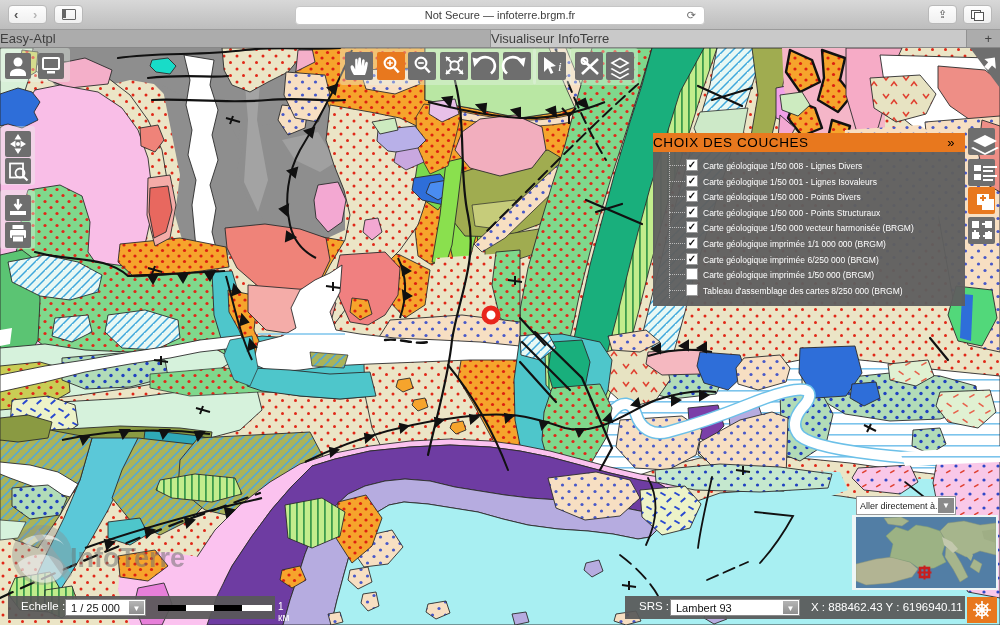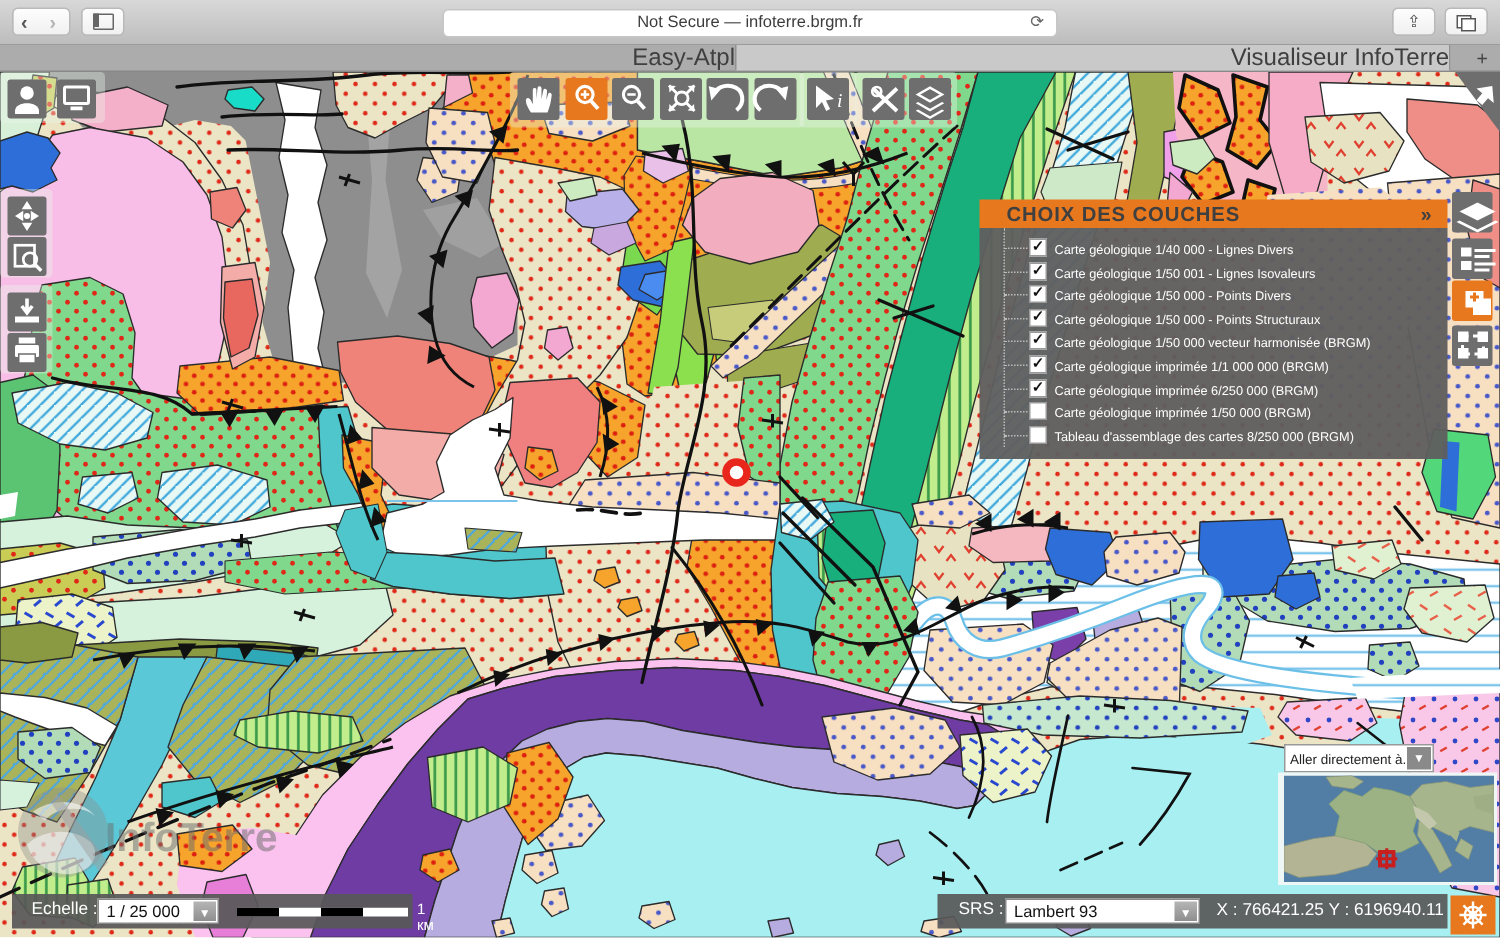--- a/index.html
+++ b/index.html
@@ -1,25 +1,25 @@
 <!DOCTYPE html>
 <html><head><meta charset="utf-8"><style>
 html,body{margin:0;padding:0;width:1000px;height:625px;overflow:hidden;background:#fff}
 body{font-family:"Liberation Sans",sans-serif;position:relative}
 #topbar{position:absolute;top:0;left:0;width:1000px;height:30px;background:linear-gradient(#d8d8d8,#bdbdbd);border-bottom:1px solid #9b9b9b;box-sizing:border-box}
 .tbtn{position:absolute;top:5px;height:19px;background:linear-gradient(#fdfdfd,#f0f0f0);border:1px solid #b9b9b9;border-radius:4px;box-sizing:border-box}
 #urlbar{position:absolute;top:6px;left:295px;width:410px;height:19px;background:#fff;border:1px solid #c6c6c6;border-radius:4px;font-size:11px;color:#3c3c3c;text-align:center;line-height:17px;box-sizing:border-box}
 #tabbar{position:absolute;top:30px;left:0;width:1000px;height:18px;background:#acacac;border-bottom:1px solid #888;box-sizing:border-box}
 #tab2{position:absolute;top:0;left:490px;width:475px;height:17px;background:#c9c9c9;border-left:1px solid #919191;border-right:1px solid #919191}
-.tabtxt{font-size:16px;color:#3f3f3f;text-align:right;line-height:17px}
+.tabtxt{font-size:13px;color:#3f3f3f;text-align:left;line-height:17px}
 #map{position:absolute;top:48px;left:0;width:1000px;height:577px}
 .gbtn{position:absolute;width:28px;height:28px;background:#6e6e6e;border-radius:2px}
 .halo{position:absolute;background:rgba(235,245,235,.38);border-radius:3px}
 #panel{position:absolute;left:653px;top:85px;width:312px}
-#phead{height:19px;background:#E8781E;color:#404040;font-size:13.5px;font-weight:bold;letter-spacing:0.6px;line-height:19px;padding-left:18px;position:relative}
+#phead{height:19px;background:#E8781E;color:#000000;font-size:13.5px;font-weight:normal;letter-spacing:0.6px;line-height:19px;padding-left:0;position:relative}
 #pbody{background:rgba(95,95,95,.96);padding:6px 0 8px 0}
 .prow{height:15.6px;position:relative;font-size:8.5px;color:#fff}
 .prow .cb{position:absolute;left:33px;top:1px;width:10px;height:10px;background:#fff;border:1px solid #999;font-size:10px;line-height:10px;text-align:center;color:#111;font-weight:bold}
 .prow .lb{position:absolute;left:50px;top:3px;white-space:nowrap}
 .gray-bar{position:absolute;height:23px;background:rgba(88,88,88,.93);color:#fff;font-size:11.5px}
 .wsel{position:absolute;background:#fff;border:1px solid #888;box-sizing:border-box;font-size:11px;color:#111}
 .wsel .arr{position:absolute;right:1px;top:1px;bottom:1px;width:15px;background:linear-gradient(#b5b5b5,#8f8f8f);color:#fff;text-align:center;font-size:8px;line-height:15px}
 .prow:before{content:"";position:absolute;left:16px;top:7px;width:16px;border-top:1px dotted #bbb}
 #pbody{position:relative}
 #pbody:after{content:"";position:absolute;left:16px;top:0;bottom:8px;border-left:1px dotted #bbb}
@@ -550,21 +550,21 @@
           <rect x="23" y="185" width="5" height="5" fill="#fff"></rect>
         </g>
 </g>
 </svg>
 
 <div id="panel">
 <div id="phead">CHOIX DES COUCHES<span style="position:absolute;right:10px;top:0;font-size:13px">»</span></div>
 <div id="pbody">
 <div class="prow">
           <span class="cb">✓</span>
-          <span class="lb">Carte géologique 1/40 000 - Lignes Divers</span>
+          <span class="lb">Carte géologique 1/50 008 - Lignes Divers</span>
         </div>
 <div class="prow">
           <span class="cb">✓</span>
           <span class="lb">Carte géologique 1/50 001 - Lignes Isovaleurs</span>
         </div>
 <div class="prow">
           <span class="cb">✓</span>
           <span class="lb">Carte géologique 1/50 000 - Points Divers</span>
         </div>
 <div class="prow">
@@ -607,21 +607,21 @@
       </svg>
 <span style="position:absolute;left:270px;top:5px;font-size:10px">1 км</span>
 </div>
 
 <div class="gray-bar" style="left:625px;top:548px;width:340px">
 <span style="position:absolute;left:14px;top:4px">SRS :</span>
 <div class="wsel" style="left:45px;top:3px;width:130px;height:17px">
         <span style="position:absolute;left:5px;top:2px">Lambert 93</span>
         <span class="arr">▼</span>
       </div>
-<span style="position:absolute;left:186px;top:5px;font-size:11.5px;white-space:nowrap">X : 766421.25 Y : 6196940.11</span>
+<span style="position:absolute;left:186px;top:5px;font-size:11.5px;white-space:nowrap">X : 888462.43 Y : 6196940.11</span>
 </div>
 <div style="position:absolute;left:967px;top:549px;width:30px;height:26px;background:#E8781E"></div>
 <svg width="30" height="26" viewBox="0 0 30 26" style="position:absolute;left:967px;top:549px" xmlns="http://www.w3.org/2000/svg">
       <g stroke="#fff" stroke-width="1.6" fill="none">
         <circle cx="15" cy="13" r="5.5"></circle>
         <circle cx="15" cy="13" r="1.8" fill="#fff"></circle>
         <path d="M15,4 v18 M6,13 h18 M8.6,6.6 l12.8,12.8 M21.4,6.6 l-12.8,12.8"></path>
       </g>
     </svg>
 

